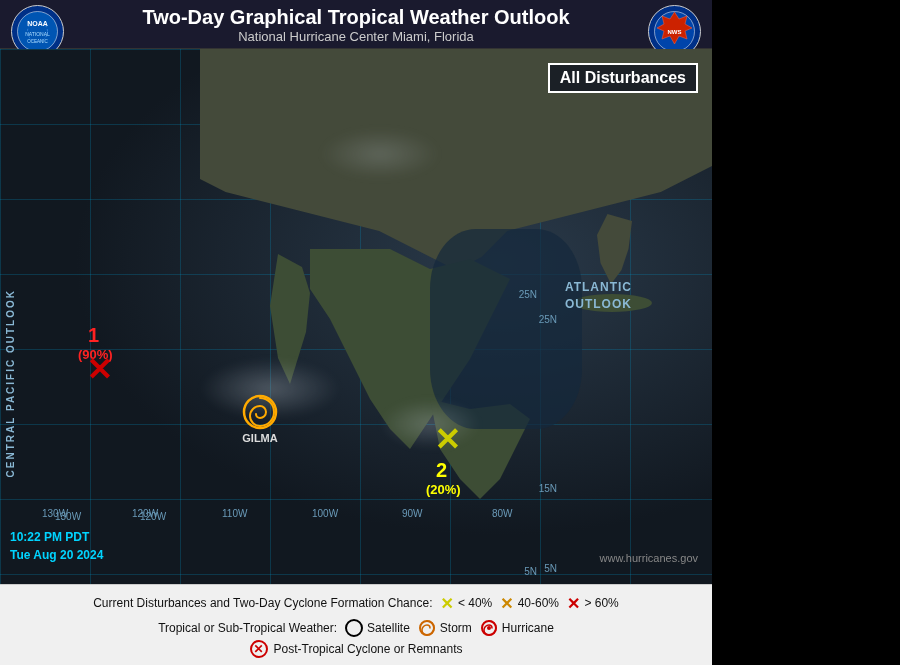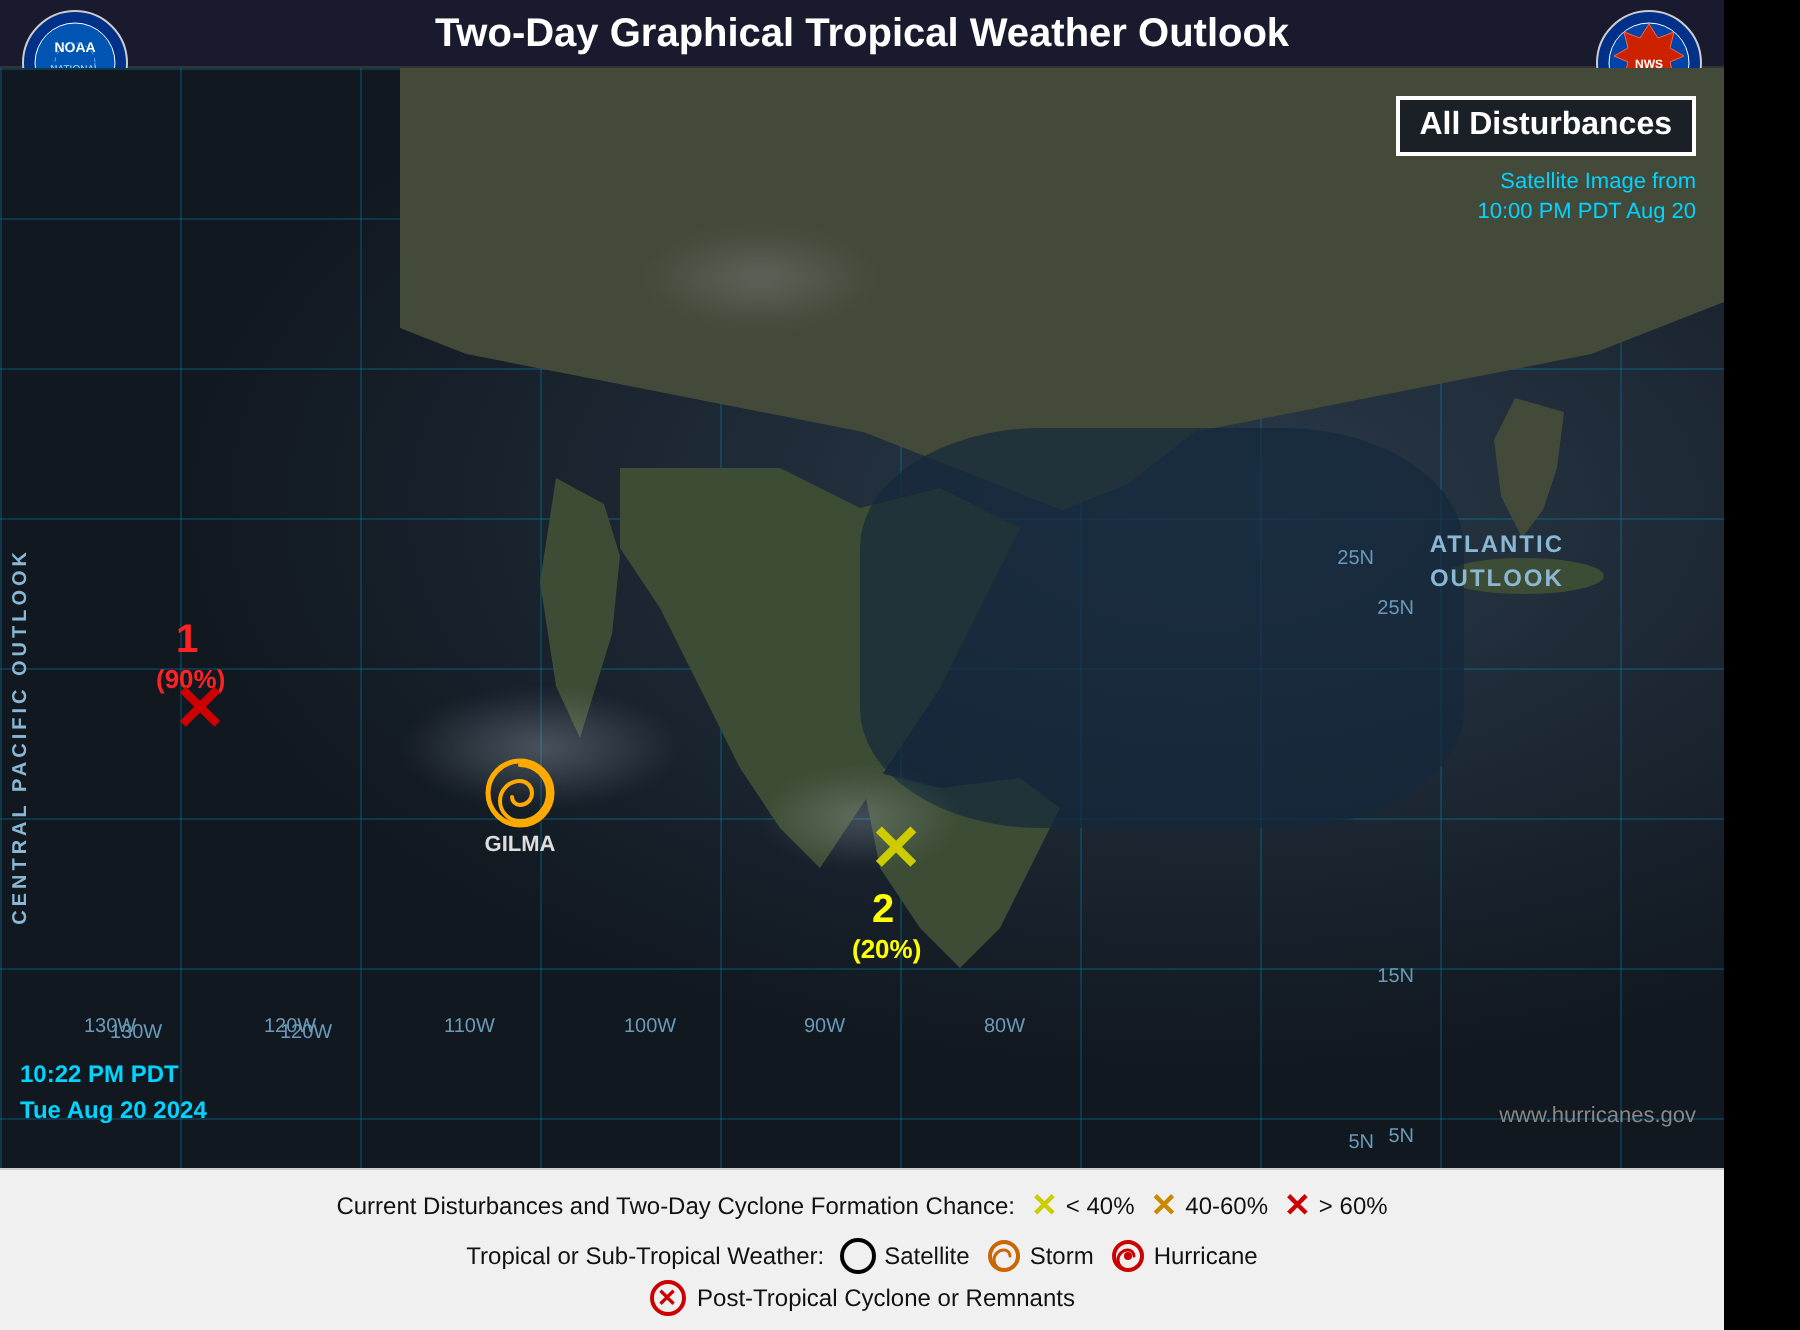--- a/index.html
+++ b/index.html
@@ -5,21 +5,21 @@
     * { margin: 0; padding: 0; box-sizing: border-box; }
     body {
       width: 900px;
       height: 665px;
       overflow: hidden;
       font-family: Arial, sans-serif;
       background: #000;
     }
 
     #main-container {
-      width: 862px;
+      width: 712px;
       height: 665px;
       display: flex;
       flex-direction: column;
       background: #111;
     }
 
     
     #header {
       background: #1a1a2e;
       text-align: center;
@@ -337,20 +337,21 @@
       <svg viewBox="0 0 55 55" width="55" height="55">
         <circle cx="27.5" cy="27.5" r="26" fill="#003087" stroke="#ccc" stroke-width="1"></circle>
         <circle cx="27.5" cy="27.5" r="20" fill="#0044aa" stroke="#fff" stroke-width="0.5"></circle>
 
         <polygon points="27.5,8 32,15 40,12 38,20 45,24 38,27 40,35 32,32 27.5,40 23,32 15,35 17,27 10,24 17,20 15,12 23,15" fill="#cc2200" stroke="#ff6644" stroke-width="0.5"></polygon>
         <text x="27.5" y="30" text-anchor="middle" fill="white" font-size="6" font-weight="bold">NWS</text>
       </svg>
     </div>
 
     <div id="header-title">Two-Day Graphical Tropical Weather Outlook</div>
+    <div id="header-subtitle">National Hurricane Center  Miami, Florida</div>
   </div>
 
   <div id="map-area">
 
     <div id="map-bg"></div>
     <div id="grid-lines"></div>
 
     <div id="land-us"></div>
     <div id="land-baja"></div>
     <div id="land-mexico"></div>
@@ -387,24 +388,20 @@
 
     <div id="central-pacific">CENTRAL PACIFIC OUTLOOK</div>
 
     <div id="atlantic-outlook">
       <div style="white-space:pre;">ATLANTIC
 OUTLOOK</div>
     </div>
 
     <div id="disturbances-box">All Disturbances</div>
 
-    <div id="satellite-info">
-      <div>Satellite Image from</div>
-      <div>10:00 PM PDT Aug 20</div>
-    </div>
 
     <div style="position:absolute; top:320px; left:100px;">
 
       <div style="position:absolute; top:-45px; left:-12px; color:#ff2222; font-size:20px; font-weight:bold; text-align:center;">1</div>
       <div style="position:absolute; top:-22px; left:-22px; color:#ff2222; font-size:13px; font-weight:bold; ">(90%)</div>
 
       <div style="color:#cc0000; font-size:32px; font-weight:900; line-height:1; transform:translate(-50%,-50%);">✕</div>
     </div>
 
     <div style="position:absolute; top:365px; left:248px; transform:translate(-50%,-50%);margin-left:12px;">

